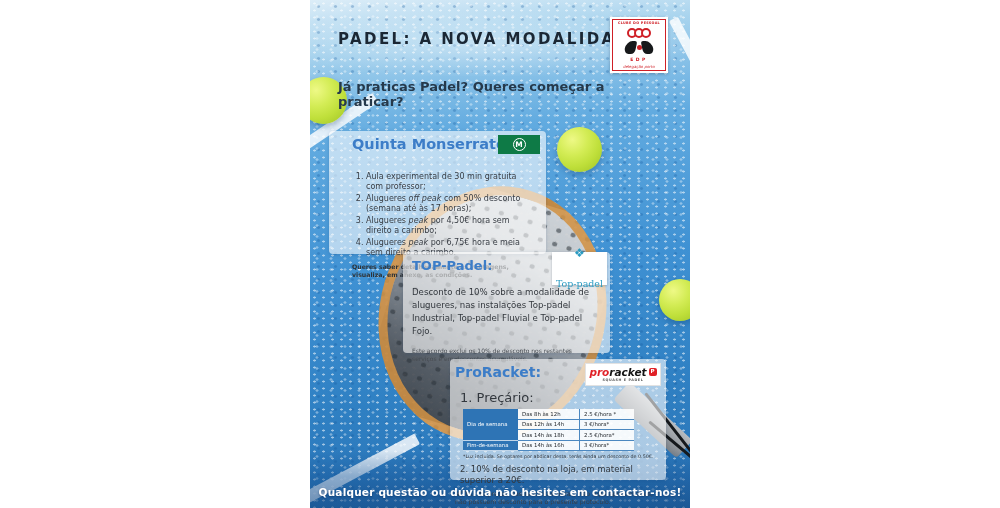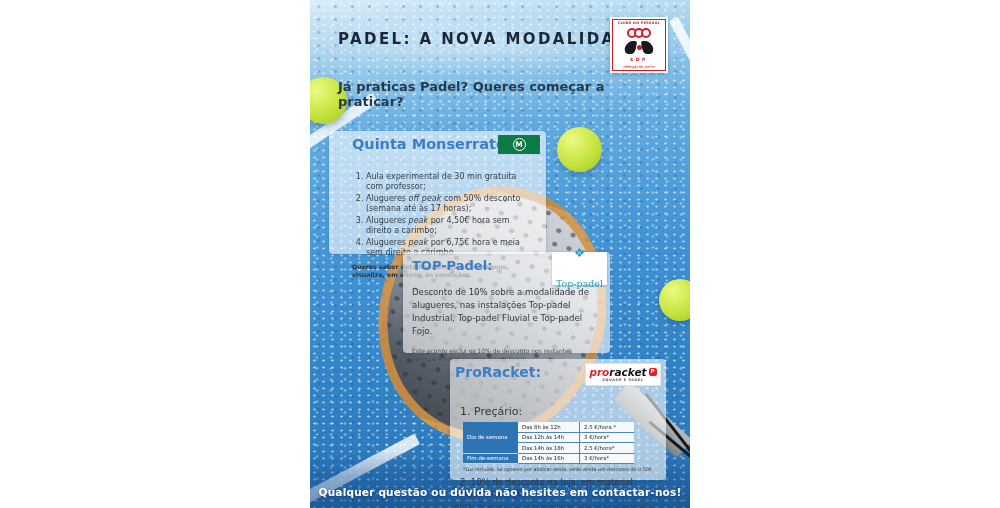--- a/index.html
+++ b/index.html
@@ -93,21 +93,21 @@
   .card-proracket{left:140px;top:359px;width:216px;height:121px;padding:5px 5px;}
   .card-proracket h2{font-size:14px;}
   .pro-logo{position:absolute;right:5px;top:4px;width:76px;height:23px;background:#fff;
     border:1px solid #e2e2e2;display:flex;flex-direction:column;align-items:center;justify-content:center;}
   .pro-logo-row{display:flex;align-items:center;line-height:1;}
   .pro-logo-pro{font-size:10.5px;font-weight:800;font-style:italic;color:var(--proracket-red,#e02127);text-align:right;}
   .pro-logo-racket{font-size:10.5px;font-weight:800;font-style:italic;color:#151515;}
   .pro-logo-badge{width:8px;height:8px;margin-left:2px;border-radius:2px;background:var(--proracket-red,#e02127);
     color:#fff;font-size:5.5px;font-weight:800;display:flex;align-items:center;justify-content:center;line-height:1;}
   .pro-logo-tag{font-size:3.4px;letter-spacing:.6px;color:#5a5a5a;font-weight:700;margin-top:1px;}
-  .pro-list1{margin-top:25px;margin-left:5px;font-size:11px;color:#33383e;}
+  .pro-list1{margin-top:10px;margin-left:5px;font-size:13px;color:#33383e;}
   .ptable{margin:4px 0 0 8px;display:grid;grid-template-columns:55px 61px 55px;grid-auto-rows:10.5px;}
   .gcell{background:var(--table-blue,#2e74b5);color:#fff;font-size:5.4px;display:flex;align-items:center;
     padding-left:4px;border-bottom:1px solid rgba(255,255,255,.7);}
   .g1{grid-row:span 3;}
   .tcell{background:rgba(255,255,255,.88);font-size:5.4px;color:#23282d;display:flex;align-items:center;
     padding-left:4px;border-bottom:1px solid rgba(46,116,181,.85);}
   .t-price{border-left:1px solid rgba(46,116,181,.85);}
   .ptable-note{margin:3px 0 0 8px;font-size:4.8px;color:#33383e;}
   .pro-list2{margin-top:5px;margin-left:5px;font-size:8.5px;line-height:1.35;color:#33383e;width:200px;}
   .pro-nota{margin-top:3px;font-size:6.2px;line-height:1.35;color:#3a3f46;text-align:justify;width:198px;}

